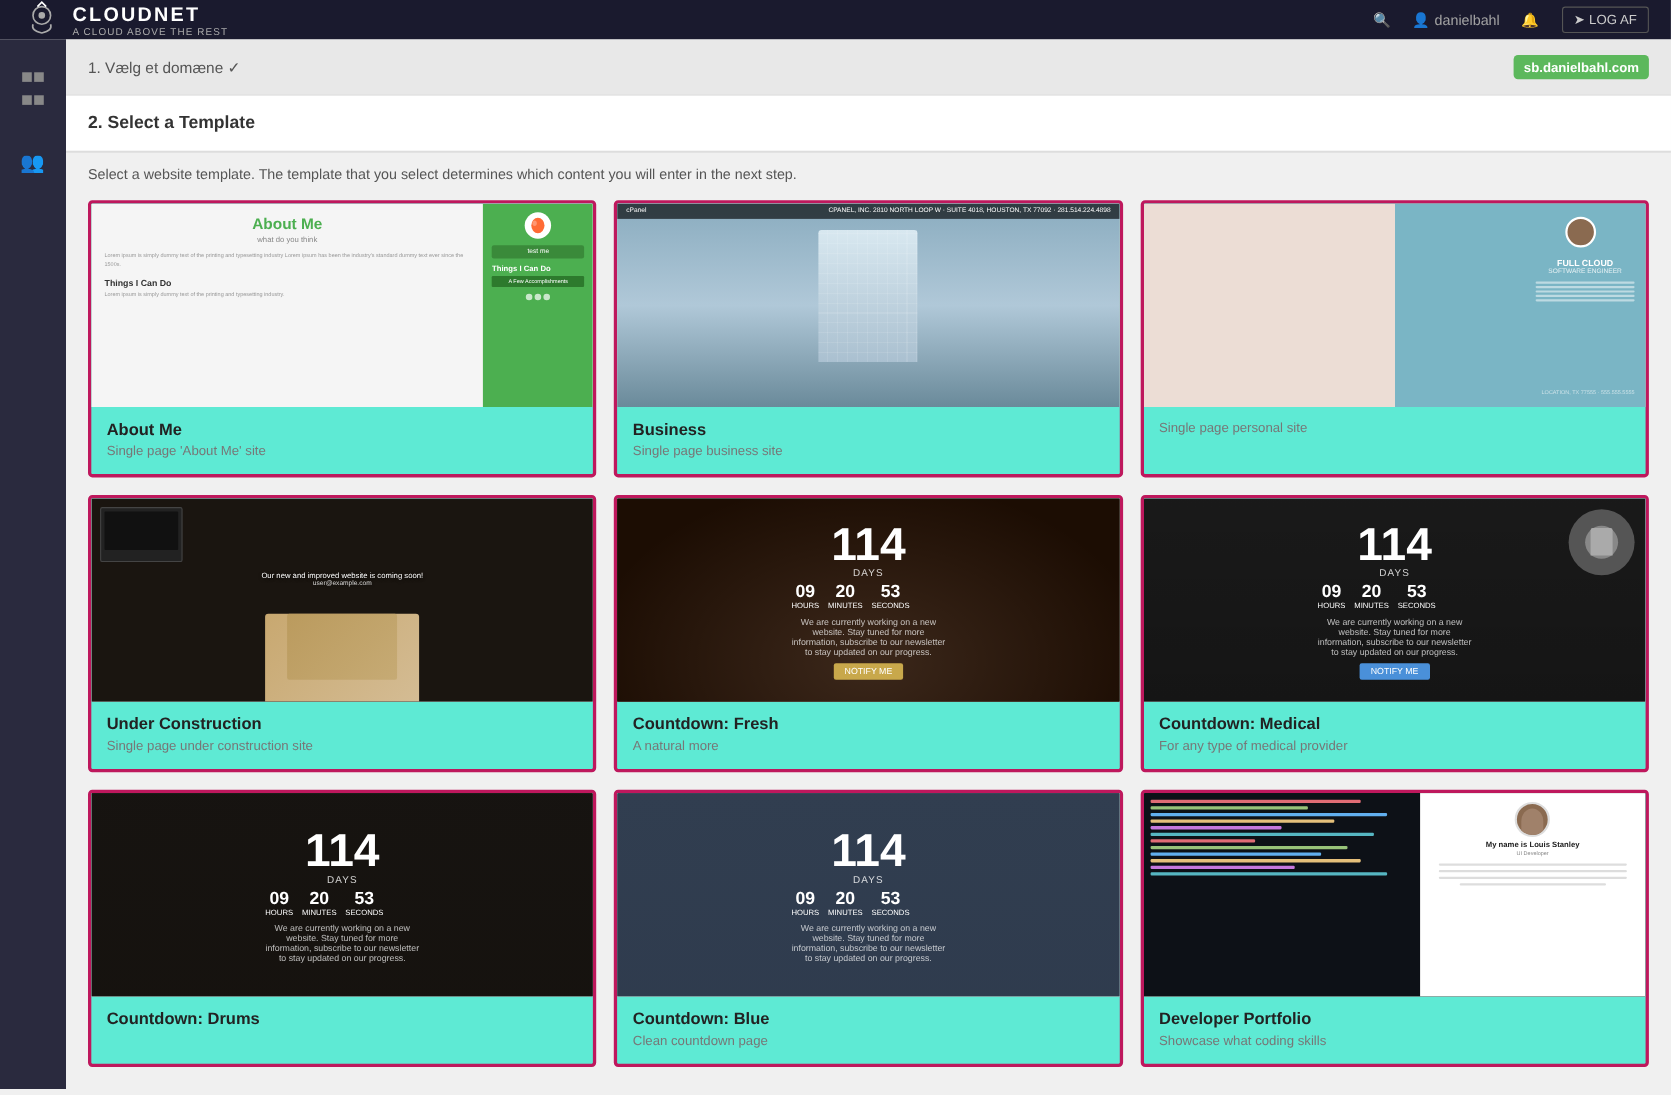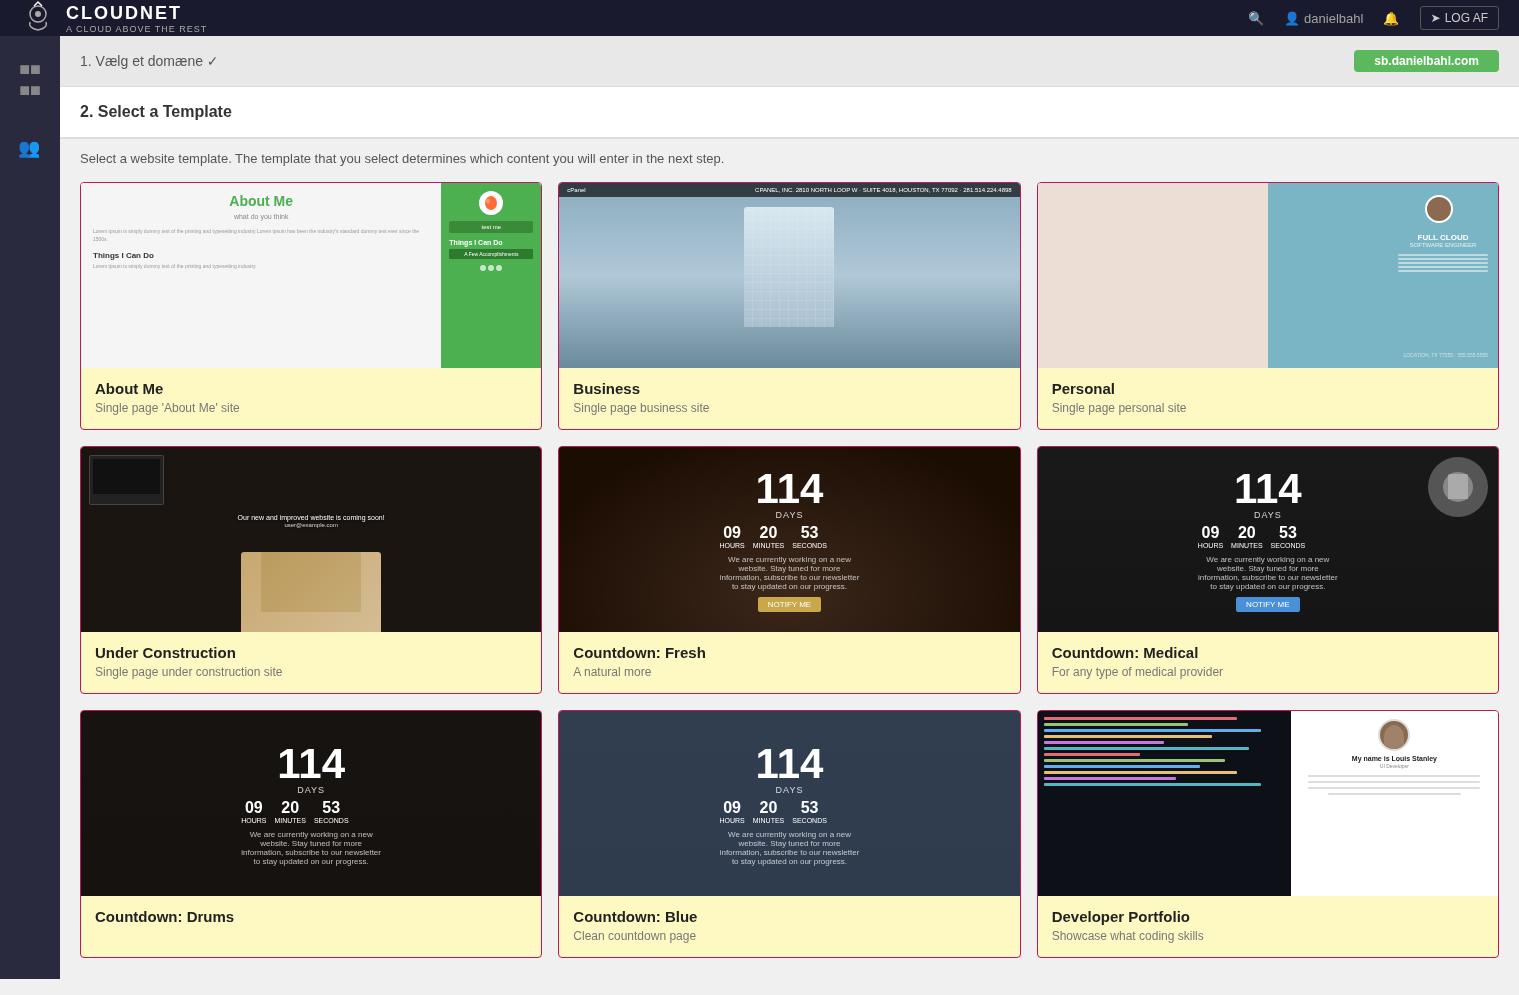--- a/index.html
+++ b/index.html
@@ -101,21 +101,21 @@
       background: #e8e8e8;
     }
     .step-label {
       font-size: 14px;
       color: #555;
       font-weight: 500;
     }
     .step-badge {
       background: #5cb85c;
       color: #fff;
-      padding: 4px 20px;
+      padding: 4px 9px;
       border-radius: 4px;
       font-size: 12px;
       font-weight: bold;
     }
     .step2-header {
       background: #fff;
       border-bottom: 2px solid #ddd;
       padding: 16px 20px;
     }
     .step2-title {
@@ -133,22 +133,22 @@
     }
 
     
     .template-grid {
       padding: 0 20px 20px;
       display: grid;
       grid-template-columns: repeat(3, 1fr);
       gap: 16px;
     }
     .template-card {
-      background: #fef9c3;
-      border: 1px solid #be185d;
+      background: #5eead4;
+      border: 3px solid #be185d;
       border-radius: 4px;
       overflow: hidden;
       cursor: pointer;
       transition: box-shadow 0.2s;
     }
     .template-preview {
       width: 100%;
       height: 185px;
       overflow: hidden;
       background: #ccc;
@@ -338,21 +338,20 @@
               <div style="height:2px;background:rgba(255,255,255,0.5);margin:2px 0;border-radius:1px;"></div>
               <div style="height:2px;background:rgba(255,255,255,0.5);margin:2px 0;border-radius:1px;"></div>
               <div style="height:2px;background:rgba(255,255,255,0.5);margin:2px 0;border-radius:1px;"></div>
               <div style="height:2px;background:rgba(255,255,255,0.5);margin:2px 0;border-radius:1px;"></div>
               <div style="height:2px;background:rgba(255,255,255,0.5);margin:2px 0;border-radius:1px;"></div>
             </div>
             <div style="position:absolute;bottom:10px;right:10px;font-size:5px;color:rgba(255,255,255,0.6);">LOCATION, TX 77555 · 555.555.5555</div>
           </div>
         </div>
         <div class="template-info">
-          <div class="template-name">Personal</div>
           <div class="template-desc">Single page personal site</div>
         </div>
       </div>
 
       <div class="template-card">
         <div class="template-preview">
           <div style="position:relative;height:185px;background:#1a1510;overflow:hidden;">
             <div style="position:absolute;top:8px;left:8px;width:75px;height:50px;background:#222;border-radius:2px;border:1px solid #444;">
               <div style="background:#111;height:35px;border-radius:1px;margin:3px;"></div>
             </div>

